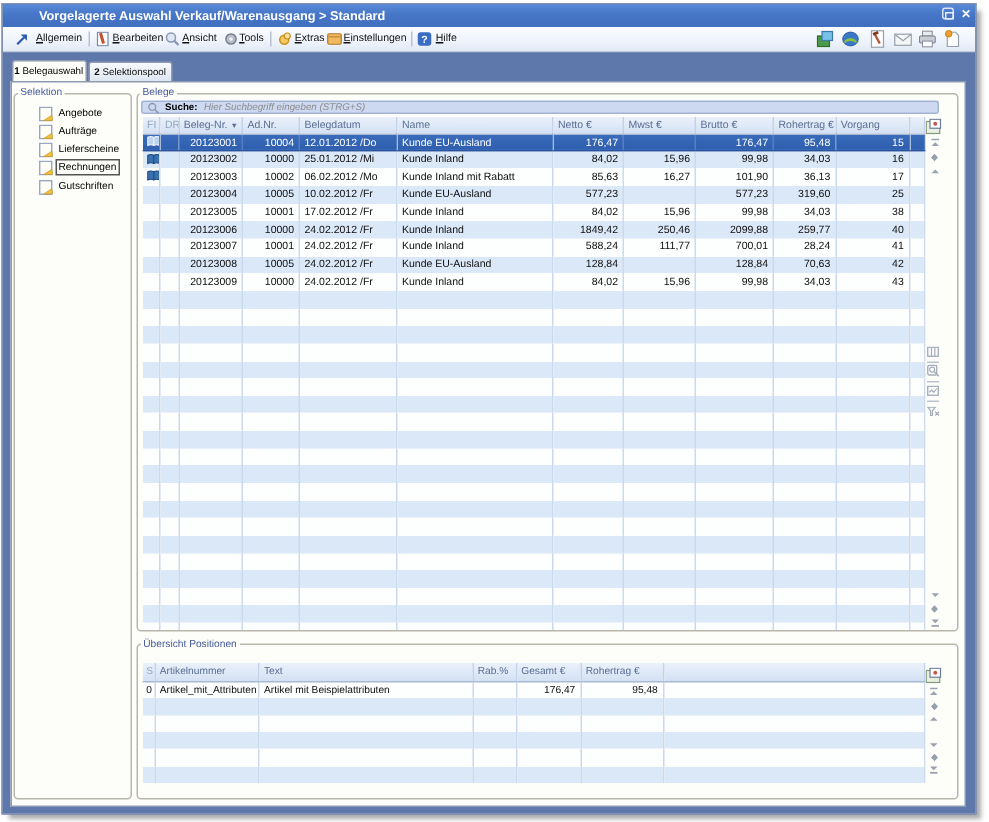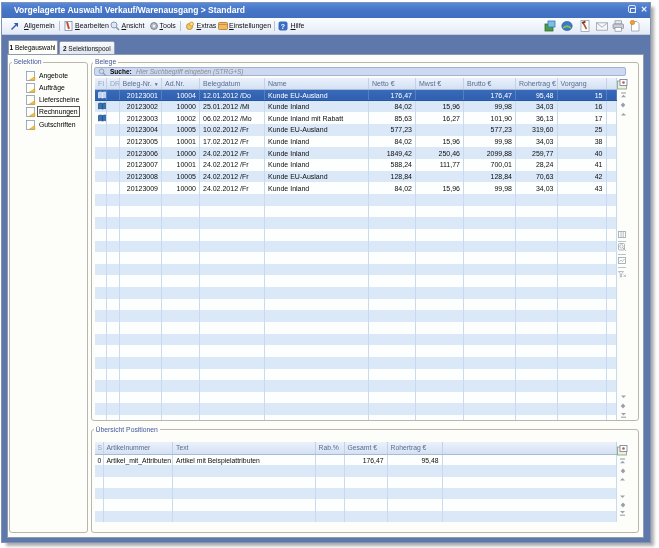--- a/index.html
+++ b/index.html
@@ -6,21 +6,21 @@
 html,body { width:659px; height:548px; background:#ffffff; overflow:hidden; }
 body { font-family:"Liberation Sans", sans-serif; }
 #app { position:relative; width:659px; height:548px; }
 #win { position:absolute; left:1px; top:2px; width:650px; height:541px;
   background:#5e78ab; box-shadow:4px 4px 3px -1px rgba(115,115,115,0.6);
   border:1px solid #8292b5; }
 
 #titlebar { position:absolute; left:0; top:0; width:648px; height:14.5px; border-radius:2px 2px 0 0;
   background:linear-gradient(#578ad8, #4775c7 45%, #416fc0);
   color:#fff; font-weight:bold; font-size:8.5px; line-height:14.5px; }
-#titlebar .t { position:absolute; left:12px; top:0; }
+#titlebar .t { position:absolute; left:24px; top:0; }
 #btn-restore { position:absolute; left:625.5px; top:2px; width:8px; height:8px;
   border:1px solid #dbe4f5; border-radius:2px; }
 #btn-restore:before { content:""; position:absolute; left:1.5px; top:1.5px; width:3.5px; height:3.5px; border:1px solid #e8eefa; }
 #btn-close { position:absolute; left:637px; top:1.5px; width:10px; height:9px; color:#f2f6fd;
   font-size:8px; font-weight:bold; line-height:9px; text-align:center; }
 
 #menubar { position:absolute; left:0; top:14.5px; width:648px; height:17.5px;
   background:linear-gradient(#fbfdfe, #eef3fb 60%, #e2eaf6);
   border-bottom:1px solid #c3cbda; font-size:7px; color:#111; }
 .mi { position:absolute; top:0; height:16px; line-height:16px; white-space:nowrap; }

